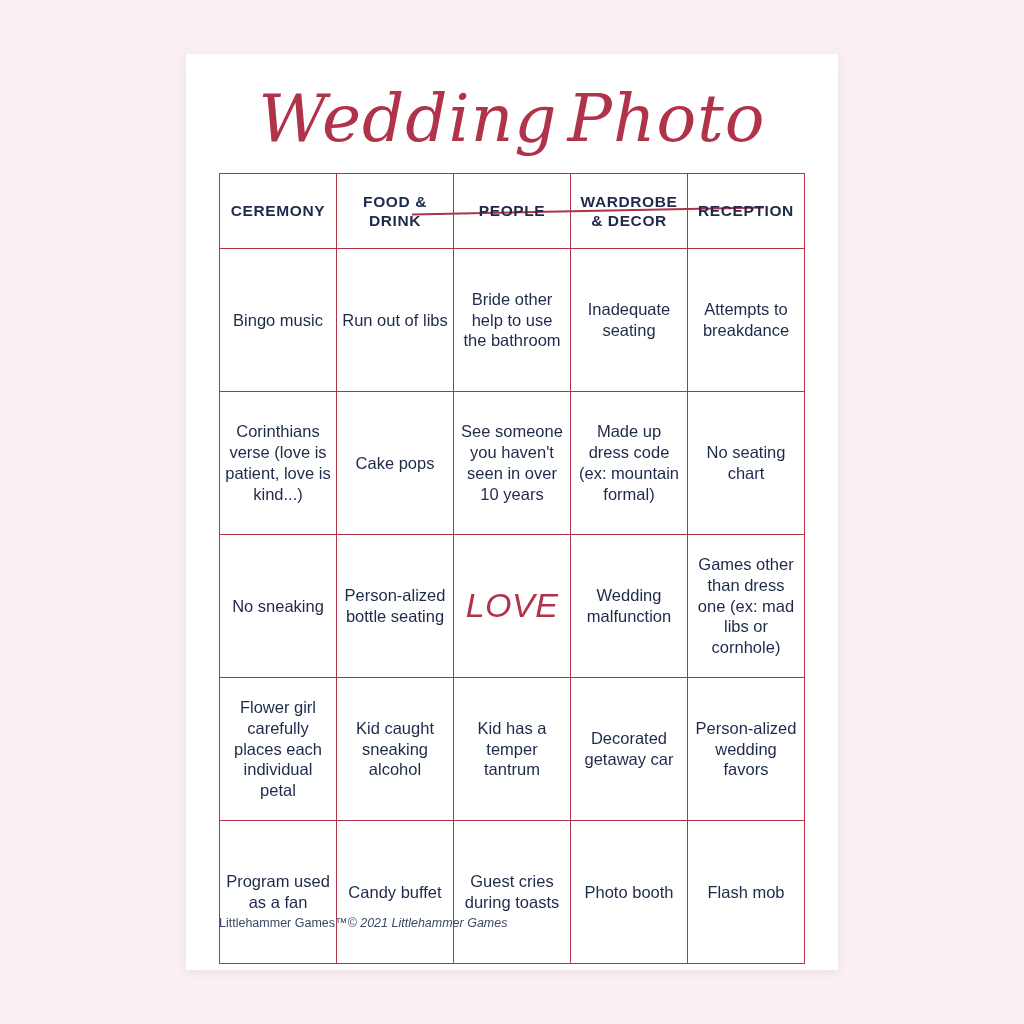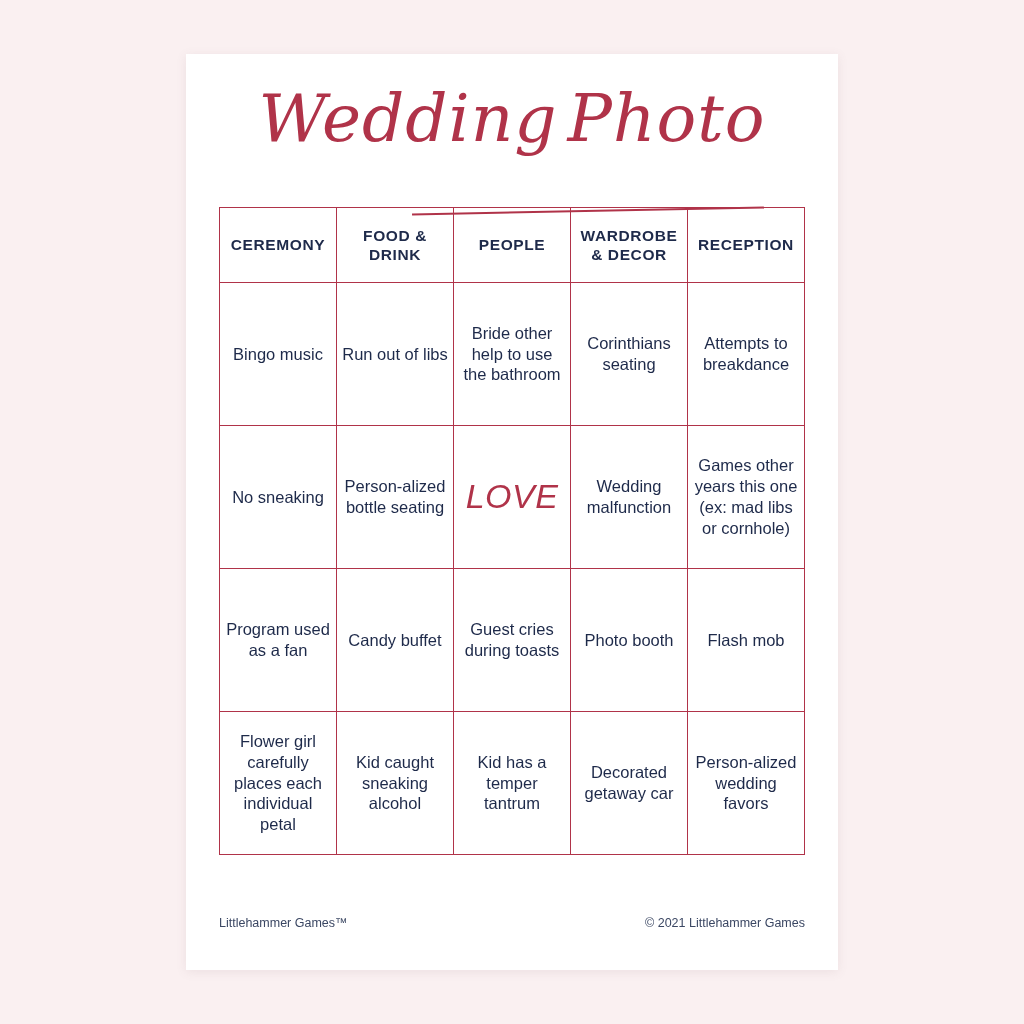--- a/index.html
+++ b/index.html
@@ -56,21 +56,20 @@
     transform: rotate(-1.1deg);
   }
 
   .grid {
     position: absolute;
     left: 33px;
     top: 119px;
     width: 586px;
     border-collapse: collapse;
     table-layout: fixed;
-    margin-top: 34px;
   }
 
   .grid td, .grid th {
     border: 1.3px solid #b03349;
     text-align: center;
     vertical-align: middle;
     padding: 4px 5px;
     color: #1e2a4a;
   }
 
@@ -98,28 +97,27 @@
     letter-spacing: 0.5px;
     font-style: italic;
   }
 
   .footer {
     position: absolute;
     left: 33px;
     top: 862px;
     width: 586px;
     display: flex;
-    justify-content: space-between;
     align-items: center;
     font-size: 12.5px;
     color: #3b4763;
   }
 
   .footer .left { text-align: left; }
-  .footer .right { text-align: right; }
+  .footer .right { text-align: right; font-style: italic; }
 </style>
 </head>
 <body>
 
 <div class="stage">
   <div class="sheet">
 
     <div class="title">
       <span class="w1">Wedding</span><span class="w2">Photo</span>
     </div>
@@ -133,43 +131,50 @@
           <th>People</th>
           <th>Wardrobe &amp; Decor</th>
           <th>Reception</th>
         </tr>
       </thead>
       <tbody>
         <tr>
           <td>Bingo music</td>
           <td>Run out of libs</td>
           <td>Bride other help to use the bathroom</td>
-          <td>Corinthians seating</td>
+          <td>Inadequate seating</td>
           <td>Attempts to breakdance</td>
+        </tr>
+        <tr>
+          <td>Corinthians verse (love is patient, love is kind...)</td>
+          <td>Cake pops</td>
+          <td>See someone you haven't seen in over 10 years</td>
+          <td>Made up dress code (ex: mountain formal)</td>
+          <td>No seating chart</td>
         </tr>
         <tr>
           <td>No sneaking</td>
           <td>Person-alized bottle seating</td>
           <td class="cell-free">LOVE</td>
           <td>Wedding malfunction</td>
-          <td>Games other years this one (ex: mad libs or cornhole)</td>
+          <td>Games other than dress one (ex: mad libs or cornhole)</td>
+        </tr>
+        <tr>
+          <td>Flower girl carefully places each individual petal</td>
+          <td>Kid caught sneaking alcohol</td>
+          <td>Kid has a temper tantrum</td>
+          <td>Decorated getaway car</td>
+          <td>Person-alized wedding favors</td>
         </tr>
         <tr>
           <td>Program used as a fan</td>
           <td>Candy buffet</td>
           <td>Guest cries during toasts</td>
           <td>Photo booth</td>
           <td>Flash mob</td>
-        </tr>
-        <tr>
-          <td>Flower girl carefully places each individual petal</td>
-          <td>Kid caught sneaking alcohol</td>
-          <td>Kid has a temper tantrum</td>
-          <td>Decorated getaway car</td>
-          <td>Person-alized wedding favors</td>
         </tr>
       </tbody>
     </table>
 
     <div class="footer">
       <span class="left">Littlehammer Games™</span>
       <span class="right">© 2021 Littlehammer Games</span>
     </div>
 
   </div>

